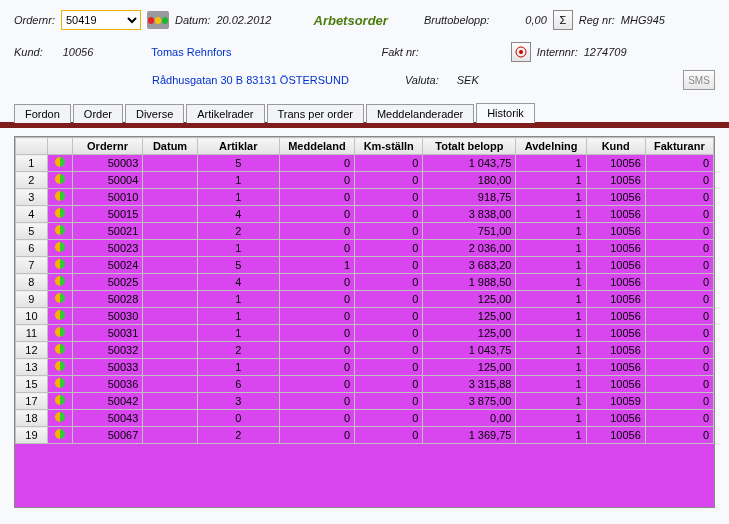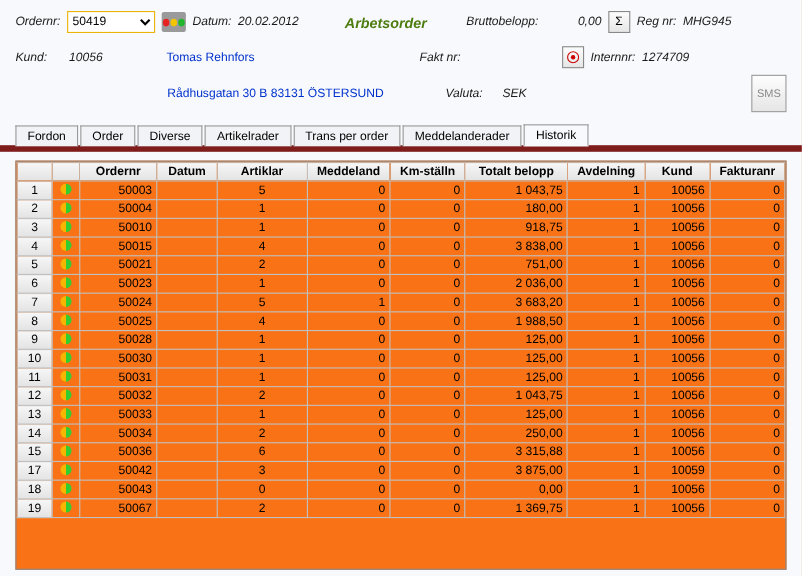--- a/index.html
+++ b/index.html
@@ -52,21 +52,21 @@
   .icon-btn {
     width: 20px; height: 20px;
     border: 1px solid #888;
     background: linear-gradient(#fdfdfd,#e6e6e6);
     display: inline-flex;
     align-items: center; justify-content: center;
     font-size: 11px;
     cursor: pointer;
   }
   .sms-btn {
-    width: 32px; height: 34px;
+    width: 32px; height: 20px;
     border: 1px solid #999;
     background: linear-gradient(#fdfdfd,#e6e6e6);
     color: #888;
     font-size: 10px;
     display: inline-flex;
     align-items: center; justify-content: center;
     cursor: pointer;
   }
 
   
@@ -90,21 +90,21 @@
   .tab.active {
     background: #f8f9fc;
     border-bottom: 1px solid #f8f9fc;
     font-weight: normal;
   }
 
   
   .grid-wrap {
     margin: 8px 14px 0 14px;
     border: 1px solid #888;
-    background: #f97316;
+    background: #d946ef;
     height: 372px;
     position: relative;
   }
   .grid-scroll {
     overflow: auto;
     height: 100%;
   }
   .grid {
     border-collapse: collapse;
     width: 100%;
@@ -401,33 +401,20 @@
             <td></td>
             <td class="ctr">1</td>
             <td class="num">0</td>
             <td class="num">0</td>
             <td class="num">125,00</td>
             <td class="num">1</td>
             <td class="num">10056</td>
             <td class="num">0</td>
           </tr>
           <tr>
-            <td class="rownum">14</td>
-            <td class="indicator"><span class="half-circle"></span></td>
-            <td class="num">50034</td>
-            <td></td>
-            <td class="ctr">2</td>
-            <td class="num">0</td>
-            <td class="num">0</td>
-            <td class="num">250,00</td>
-            <td class="num">1</td>
-            <td class="num">10056</td>
-            <td class="num">0</td>
-          </tr>
-          <tr>
             <td class="rownum">15</td>
             <td class="indicator"><span class="half-circle"></span></td>
             <td class="num">50036</td>
             <td></td>
             <td class="ctr">6</td>
             <td class="num">0</td>
             <td class="num">0</td>
             <td class="num">3 315,88</td>
             <td class="num">1</td>
             <td class="num">10056</td>

